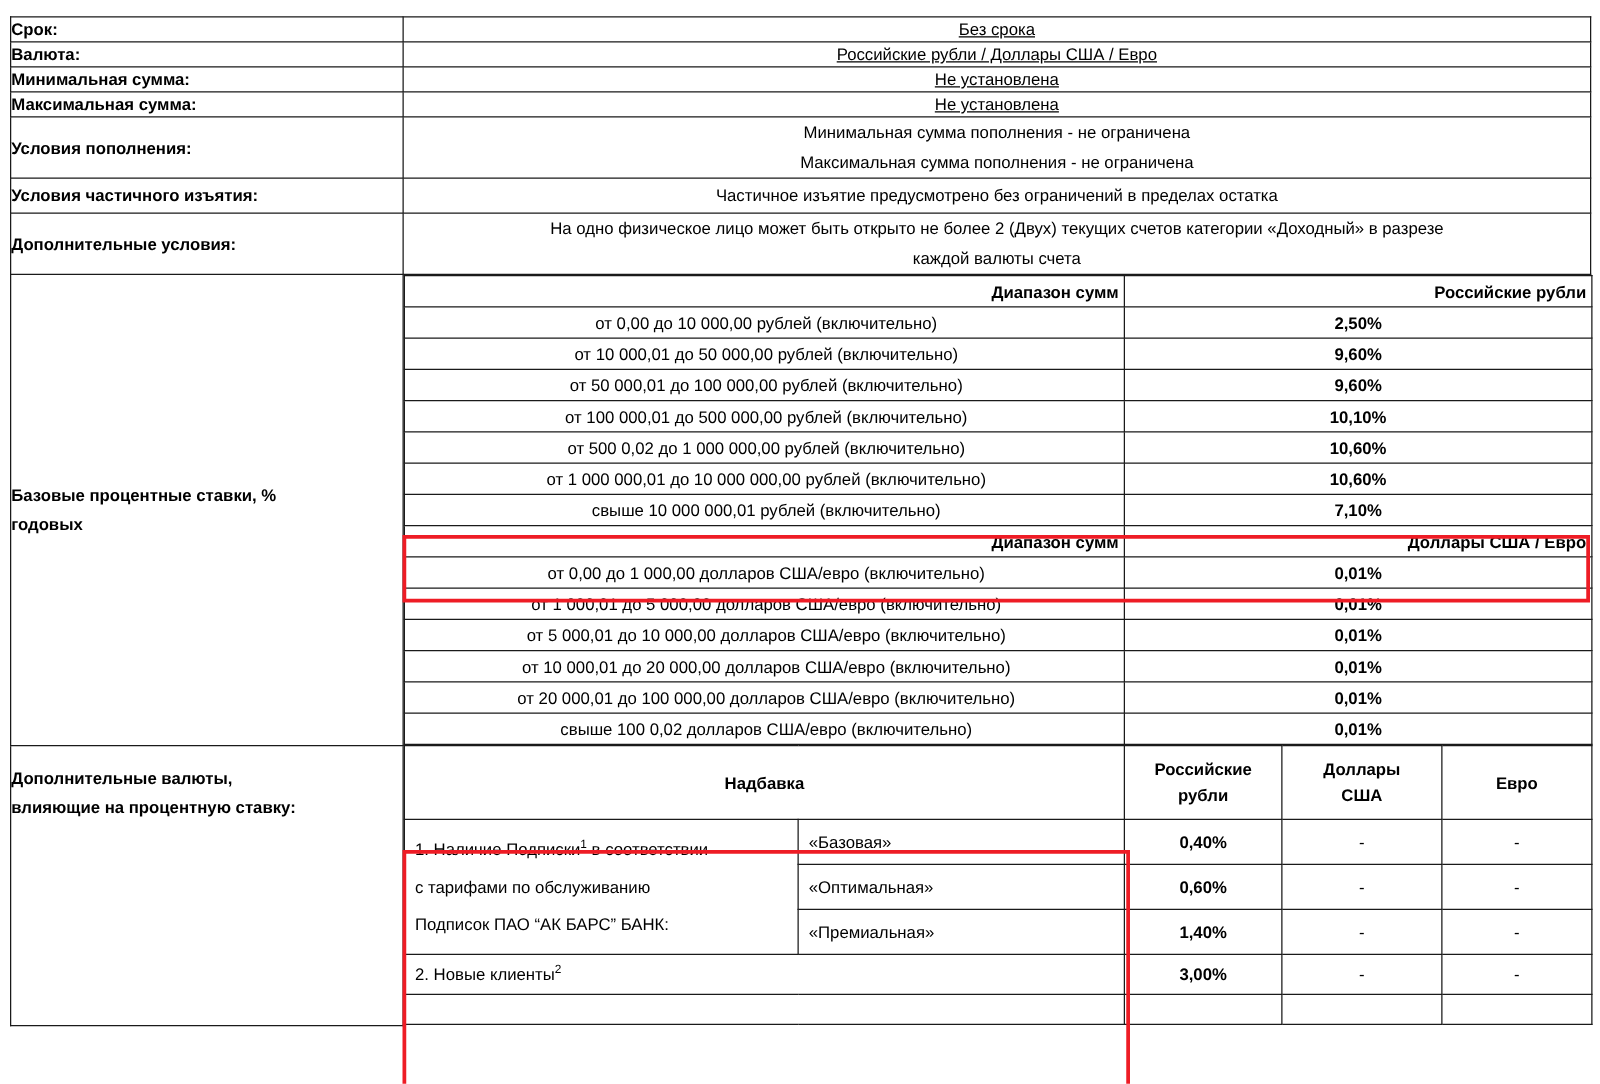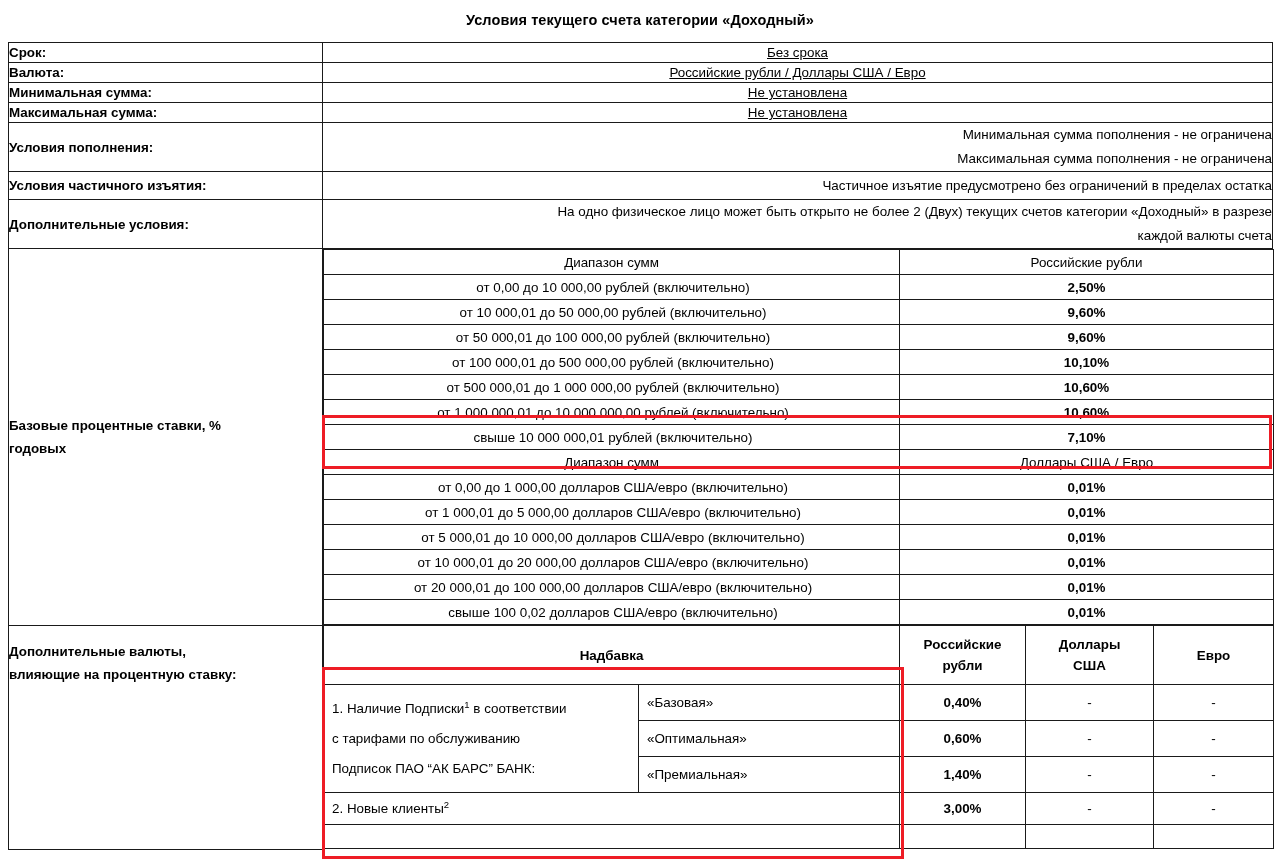--- a/index.html
+++ b/index.html
@@ -48,21 +48,21 @@
     padding: 4px 0 4px 6px;
     line-height: 19px;
   }
   td.val-center {
     text-align: center;
     padding: 4px 6px;
     line-height: 19px;
     text-decoration: underline;
   }
   td.val-left {
-    text-align: right;
+    text-align: center;
     padding: 5px 6px 5px 8px;
     line-height: 24px;
   }
   td.nest {
     padding: 0;
     border: none !important;
   }
   
   table.inner {
     border-collapse: collapse;
@@ -70,22 +70,22 @@
     width: 100%;
     font-size: 13.4px;
   }
   table.inner td {
     border: 1.4px solid #1a1a1a;
     padding: 0;
     height: 25px;
     box-sizing: border-box;
   }
   table.inner td.hdr {
-    text-align: center;
-    font-weight: normal;
+    text-align: right;
+    font-weight: bold;
     padding: 3px 4px;
   }
   table.inner td.range {
     text-align: center;
     padding: 3px 4px 3px 7px;
   }
   table.inner td.rate {
     text-align: center;
     font-weight: bold;
     padding: 3px 4px;
@@ -142,21 +142,20 @@
     padding: 0 0 0 6px;
     line-height: 23px;
     vertical-align: middle;
   }
 </style>
 </head>
 <body>
 
 <div class="page">
 
-  <div class="doc-title">Условия текущего счета категории «Доходный»</div>
 
   <table class="main">
     <colgroup>
       <col style="width:314px">
       <col style="width:950px">
     </colgroup>
     <tbody>
 
       <tr>
         <td class="lbl">Срок:</td>
@@ -226,21 +225,21 @@
               </tr>
               <tr>
                 <td class="range">от 50 000,01 до 100 000,00 рублей (включительно)</td>
                 <td class="rate">9,60%</td>
               </tr>
               <tr>
                 <td class="range">от 100 000,01 до 500 000,00 рублей (включительно)</td>
                 <td class="rate">10,10%</td>
               </tr>
               <tr>
-                <td class="range">от 500 000,01 до 1 000 000,00 рублей (включительно)</td>
+                <td class="range">от 500 0,02 до 1 000 000,00 рублей (включительно)</td>
                 <td class="rate">10,60%</td>
               </tr>
               <tr>
                 <td class="range">от 1 000 000,01 до 10 000 000,00 рублей (включительно)</td>
                 <td class="rate">10,60%</td>
               </tr>
               <tr>
                 <td class="range">свыше 10 000 000,01 рублей (включительно)</td>
                 <td class="rate">7,10%</td>
               </tr>

